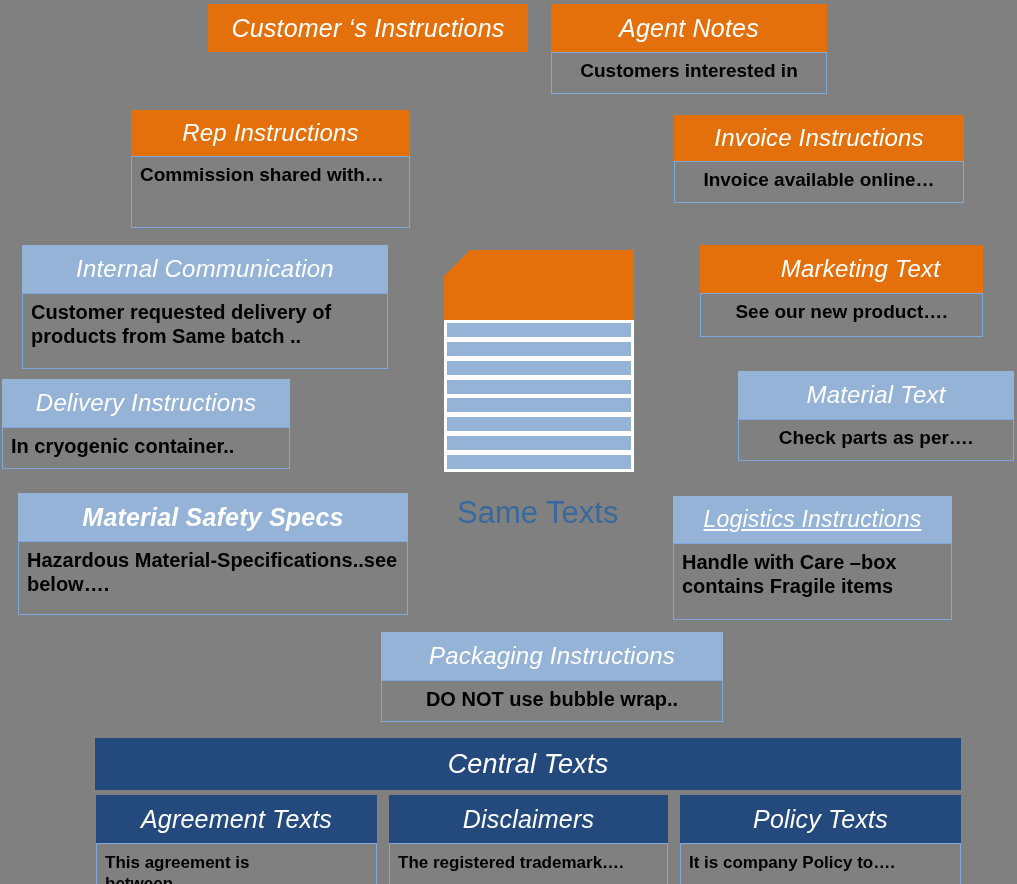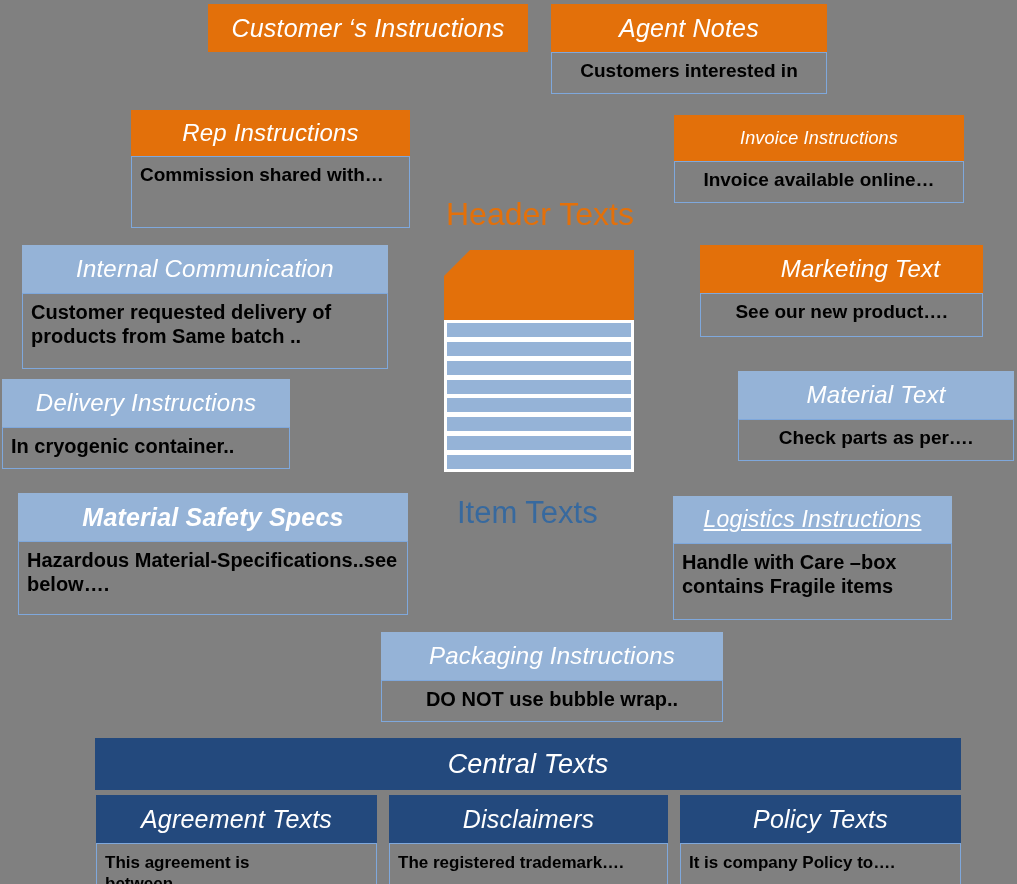--- a/index.html
+++ b/index.html
@@ -116,25 +116,24 @@
     <div class="card-head head-orange" style="height:46px; font-size:24px;">Rep Instructions</div>
     <div class="card-body body-left" style="height:72px; font-size:19px;">Commission shared with…</div>
   </div>
 
   <div class="card" style="left:551px; top:4px; width:276px;">
     <div class="card-head head-orange" style="height:48px; font-size:25px;">Agent Notes</div>
     <div class="card-body body-center" style="height:42px; font-size:19px;">Customers interested in</div>
   </div>
 
   <div class="card" style="left:674px; top:115px; width:290px;">
-    <div class="card-head head-orange" style="height:46px; font-size:18px;">Invoice Instructions</div>
+    <div class="card-head head-orange" style="height:46px; font-size:24px;">Invoice Instructions</div>
     <div class="card-body body-center" style="height:42px; font-size:19px;">Invoice available online…</div>
   </div>
 
-  <div class="section-label label-orange" style="left:446px; top:196px; font-size:32px;">Header Texts</div>
 
   <div class="card" style="left:700px; top:245px; width:283px;">
     <div class="card-head head-orange" style="height:48px; font-size:24px;padding-left:44px;">Marketing Text</div>
     <div class="card-body body-center" style="height:44px; font-size:19px; width:283px;">See our new product….</div>
   </div>
 
   <div class="card" style="left:22px; top:245px; width:366px;">
     <div class="card-head head-lblue" style="height:48px; font-size:24px;">Internal  Communication</div>
     <div class="card-body body-left" style="height:76px; font-size:20px;">Customer requested delivery of products from Same batch ..</div>
   </div>
@@ -152,21 +151,21 @@
   <div class="card" style="left:18px; top:493px; width:390px;">
     <div class="card-head head-lblue" style="height:48px; font-size:25px;font-weight:bold;">Material Safety Specs</div>
     <div class="card-body body-left" style="height:74px; font-size:20px;">Hazardous Material-Specifications..see below….</div>
   </div>
 
   <div class="card" style="left:673px; top:496px; width:279px;">
     <div class="card-head head-lblue" style="height:47px; font-size:23px;text-decoration:underline;">Logistics Instructions</div>
     <div class="card-body body-left" style="height:77px; font-size:20px;">Handle with Care –box contains Fragile items</div>
   </div>
 
-  <div class="section-label label-blue" style="left:457px; top:495px; font-size:31px;">Item Texts</div>
+  <div class="section-label label-blue" style="left:457px; top:495px; font-size:31px;">Same Texts</div>
 
   <div class="card" style="left:381px; top:632px; width:342px;">
     <div class="card-head head-lblue" style="height:48px; font-size:24px;">Packaging  Instructions</div>
     <div class="card-body body-center" style="height:42px; font-size:20px;">DO NOT use bubble wrap..</div>
   </div>
 
   <div id="doc-icon">
     <div class="doc-top"></div>
     <div class="doc-lines">
       <div class="doc-line"></div>

